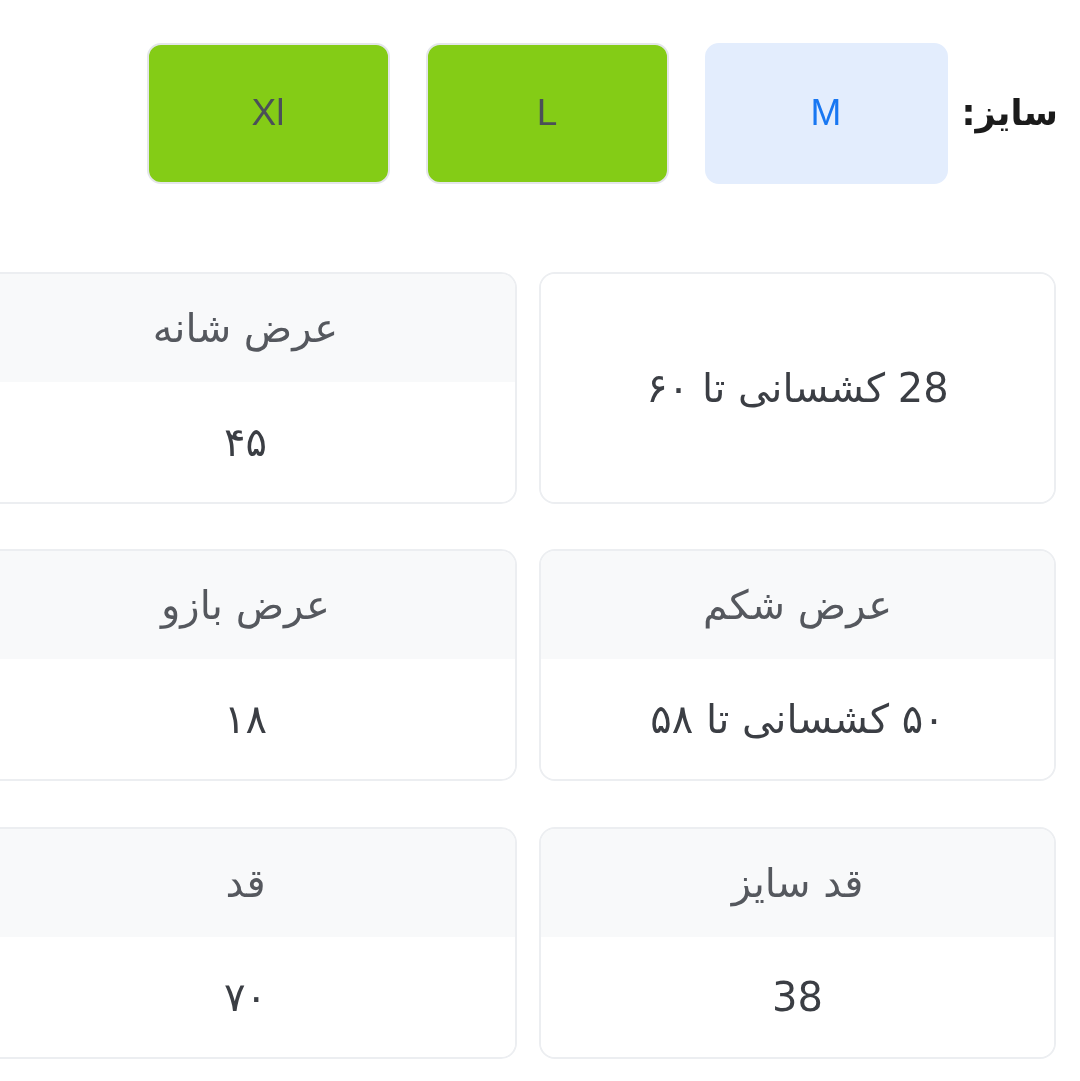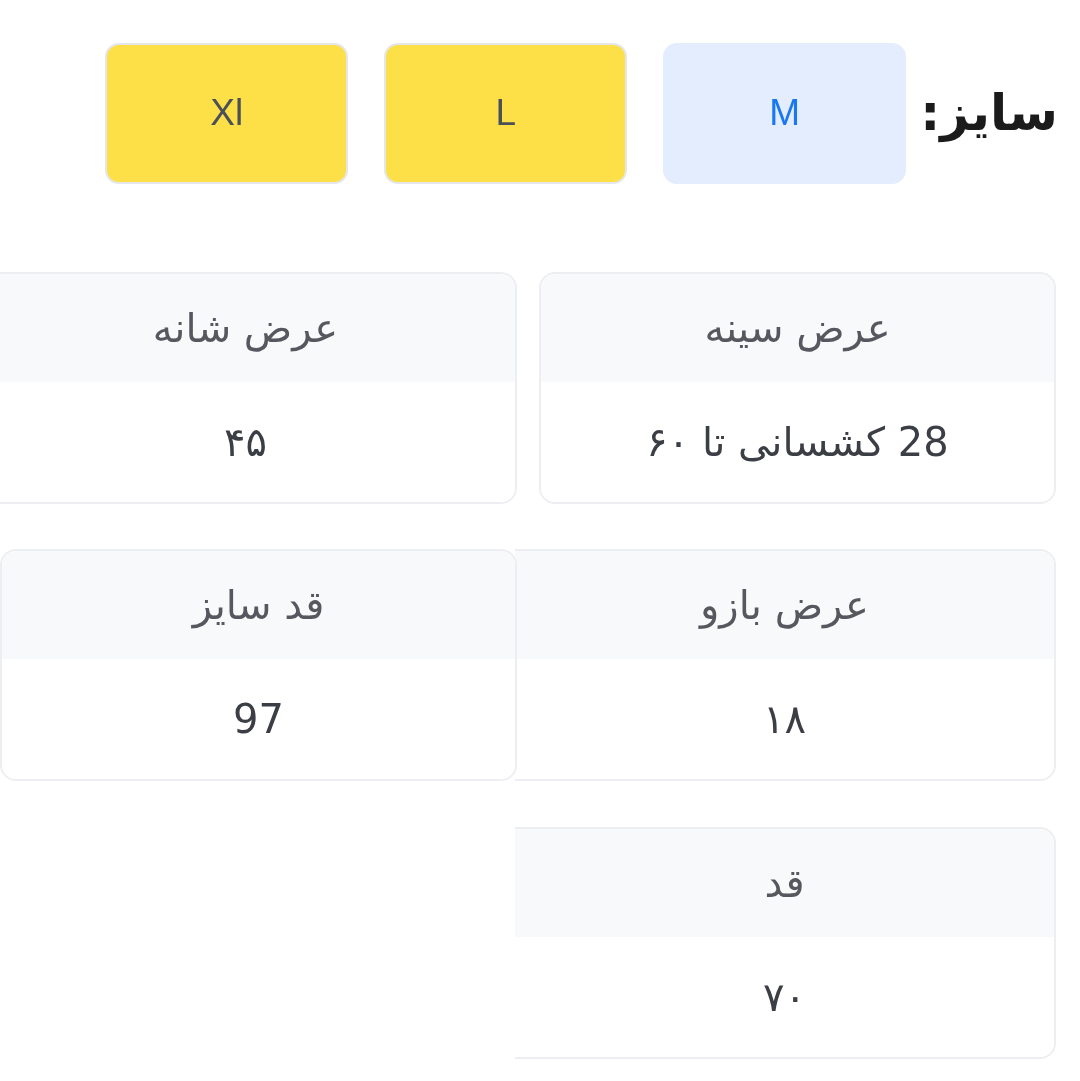--- a/index.html
+++ b/index.html
@@ -28,34 +28,34 @@
     left: 0;
     height: 226px;
     display: flex;
     flex-direction: row;
     align-items: center;
     justify-content: flex-start;
     padding-right: 22px;
   }
 
   .size-label {
-    font-size: 50px;
+    font-size: 35px;
     font-weight: bold;
     color: #1b1b1b;
     letter-spacing: 0px;
     margin-left: 14px;
     white-space: nowrap;
   }
 
   .size-chip {
     width: 243px;
     height: 141px;
     border-radius: 14px;
     border: 2px solid #e4e6ea;
-    background: #fde047;
+    background: #84cc16;
     display: flex;
     align-items: center;
     justify-content: center;
     font-size: 37px;
     color: #4b5058;
     margin-left: 36px;
     font-family: "Liberation Sans", sans-serif;
   }
 
   .size-chip.selected {
@@ -135,38 +135,41 @@
     </div>
 
     <div class="size-chip">
       <span>Xl</span>
     </div>
   </div>
 
   <div class="grid">
 
     <div class="cell">
-      <div class="cell-title">عرض سینه</div>
       <div class="cell-value">28 کشسانی تا ۶۰</div>
     </div>
 
     <div class="cell bleed-left">
       <div class="cell-title">عرض شانه</div>
       <div class="cell-value">۴۵</div>
     </div>
 
+    <div class="cell">
+      <div class="cell-title">عرض شکم</div>
+      <div class="cell-value">۵۰ کشسانی تا ۵۸</div>
+    </div>
 
     <div class="cell bleed-left">
       <div class="cell-title">عرض بازو</div>
       <div class="cell-value">۱۸</div>
     </div>
 
     <div class="cell">
       <div class="cell-title">قد سایز</div>
-      <div class="cell-value">97</div>
+      <div class="cell-value">38</div>
     </div>
 
     <div class="cell bleed-left">
       <div class="cell-title">قد</div>
       <div class="cell-value">۷۰</div>
     </div>
 
   </div>
 </div>
 

